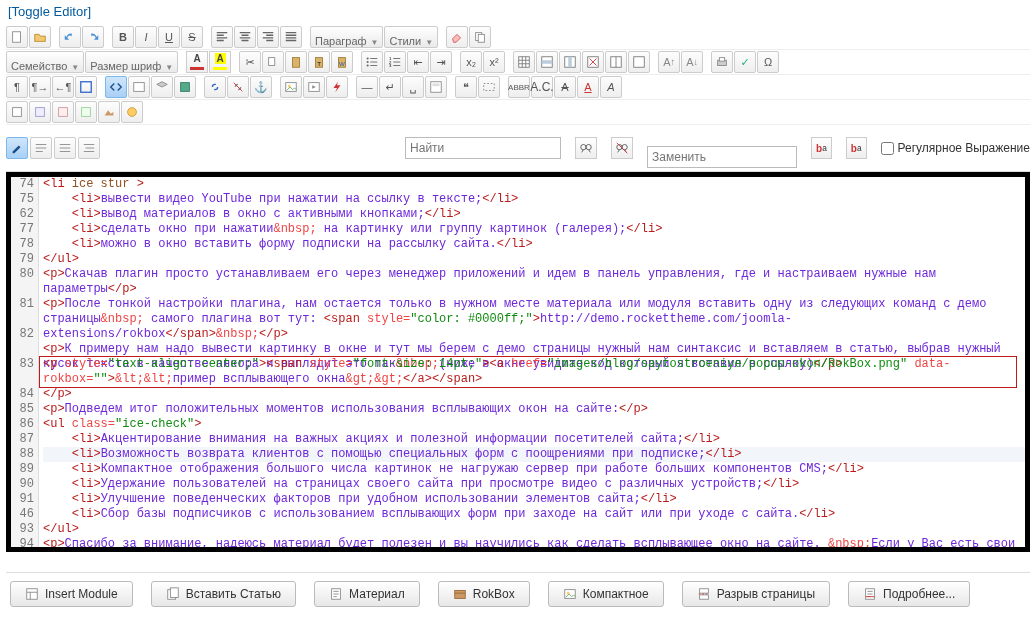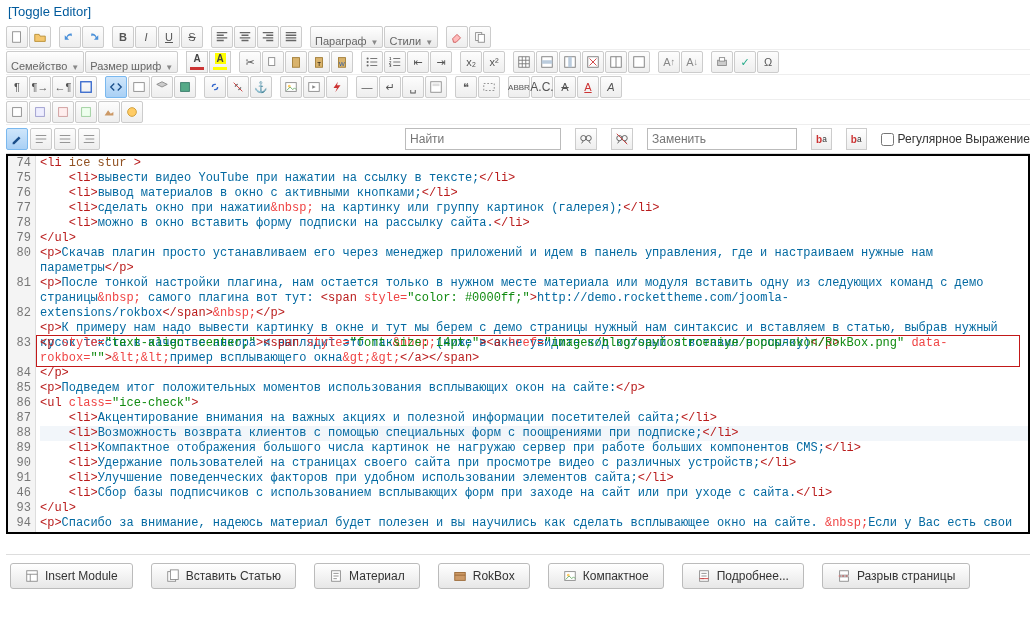--- a/index.html
+++ b/index.html
@@ -13,34 +13,34 @@
   .sep { width: 6px; height: 22px; display: inline-block; }
   .sel { height: 22px; border: 1px solid #ccc; background: linear-gradient(#fff,#eaeaea); font-size: 11px; color: #666; padding: 0 4px; display: inline-flex; align-items: flex-end; gap: 4px; border-radius: 2px; cursor: pointer; }
   .sel .arr { font-size: 8px; color: #888; }
   .color-sw { width: 22px; height: 22px; border: 1px solid #ccc; background: linear-gradient(#fff,#eee); position: relative; display:inline-flex; align-items:flex-end; justify-content:center; cursor:pointer; }
   .color-sw .bar { width: 14px; height: 3px; background: #c33; margin-bottom: 2px; }
   .color-sw .letter { position:absolute; top:1px; font-size:10px; font-weight:bold; color:#444; }
   .search-row { display:flex; align-items:center; gap:14px; padding:3px 0; border-bottom:1px solid #ddd; }
   .search-row .left-group { display:flex; gap:2px; }
   .search-row input[type=text] { height:22px; border:1px solid #bbb; padding:0 4px; font-size:12px; }
   .find-input { width:156px; }
-  .replace-input { width:150px; }
+  .replace-input { width:150px;margin-top:18px; }
   .bino { width:22px; height:22px; border:1px solid #ccc; background:linear-gradient(#fff,#eee); display:inline-flex; align-items:center; justify-content:center; cursor:pointer; }
   .bino svg { width:14px; height:14px; }
-  .code-area { position:relative; border:2px solid #000000; height:380px; overflow:hidden; font-family: "Courier New", monospace; font-size:12px; line-height:15px; }
+  .code-area { position:relative; border:5px solid #000000; height:380px; overflow:hidden; font-family: "Courier New", monospace; font-size:12px; line-height:15px; }
   .gutter { position:absolute; left:0; top:0; bottom:0; width:28px; background:#f4f4f4; border-right:1px solid #ddd; color:#777; text-align:right; padding-top:0; }
   .gutter div { padding-right:4px; height:15px; }
   .lines { position:absolute; left:28px; top:0; right:0; bottom:0; overflow:auto; white-space:pre; padding-left:4px; }
   .lines .ln { height:15px; }
   .lines .ln.alt { background:#f2f6fa; }
   .lines .ln.two { height:30px; }
   .tag { color:#b91c1c; }
   .attr { color:#ef4444; }
   .str { color:#905020; }
-  .txt { color:#0369a1; }
+  .txt { color:#6d28d9; }
   .grn { color:#108a10; }
   .red-box { position:absolute; border:1px solid #c21919; left:28px; right:8px; height:32px; pointer-events:none; }
   .bottom-bar { margin-top:20px; padding:8px 4px; display:flex; gap:18px; border-top:1px solid #ddd; }
   .bbtn { border:1px solid #bbb; background:linear-gradient(#fff,#e7e7e7); border-radius:3px; padding:5px 14px; font-size:12px; color:#333; display:flex; align-items:center; gap:6px; cursor:pointer; }
   .bbtn svg { width:14px; height:14px; }
   .spacer { flex:1; }
   .cb { display:inline-flex; align-items:center; gap:4px; font-size:12px; }
 </style>
 </head>
 <body>
@@ -422,21 +422,21 @@
   <label class="cb">
       <input type="checkbox" style=""> 
       <span>Регулярное Выражение</span>
     </label>
 </div>
 
 <div class="code-area">
   <div class="gutter" id="gutter">
       <div style="height: 15px;">74</div>
       <div style="height: 15px;">75</div>
-      <div style="height: 15px;">76</div>
+      <div style="height: 15px;">62</div>
       <div style="height: 15px;">77</div>
       <div style="height: 15px;">78</div>
       <div style="height: 15px;">79</div>
       <div style="height: 30px;">80</div>
       <div style="height: 30px;">81</div>
       <div style="height: 30px;">82</div>
       <div style="height: 30px;">83</div>
       <div style="height: 15px;">84</div>
       <div style="height: 15px;">85</div>
       <div style="height: 15px;">86</div>
@@ -491,28 +491,28 @@
   <button class="bbtn">
       <svg viewBox="0 0 16 16">
         <rect x="2" y="3" width="12" height="10" fill="#fff" stroke="#888"></rect>
         <circle cx="6" cy="7" r="1.5" fill="#fc6"></circle>
         <path d="M3 12l4-4 3 3 2-2 2 2" fill="none" stroke="#6a6"></path>
       </svg>
       <span>Компактное</span>
     </button>
   <button class="bbtn">
       <svg viewBox="0 0 16 16">
+        <rect x="3" y="2" width="10" height="5" fill="#fff" stroke="#888"></rect>
+        <rect x="3" y="9" width="10" height="5" fill="#fff" stroke="#888"></rect>
+        <path d="M2 8h12" stroke="#c33" stroke-dasharray="2"></path>
+      </svg>
+      <span>Разрыв страницы</span>
+    </button>
+  <button class="bbtn">
+      <svg viewBox="0 0 16 16">
         <rect x="3" y="2" width="10" height="12" fill="#fff" stroke="#888"></rect>
         <path d="M5 5h6M5 8h6" stroke="#888"></path>
         <path d="M5 11h3" stroke="#888"></path>
         <path d="M3 11h10" stroke="#c33"></path>
       </svg>
       <span>Подробнее...</span>
     </button>
-  <button class="bbtn">
-      <svg viewBox="0 0 16 16">
-        <rect x="3" y="2" width="10" height="5" fill="#fff" stroke="#888"></rect>
-        <rect x="3" y="9" width="10" height="5" fill="#fff" stroke="#888"></rect>
-        <path d="M2 8h12" stroke="#c33" stroke-dasharray="2"></path>
-      </svg>
-      <span>Разрыв страницы</span>
-    </button>
 </div>
 
 </body></html>

